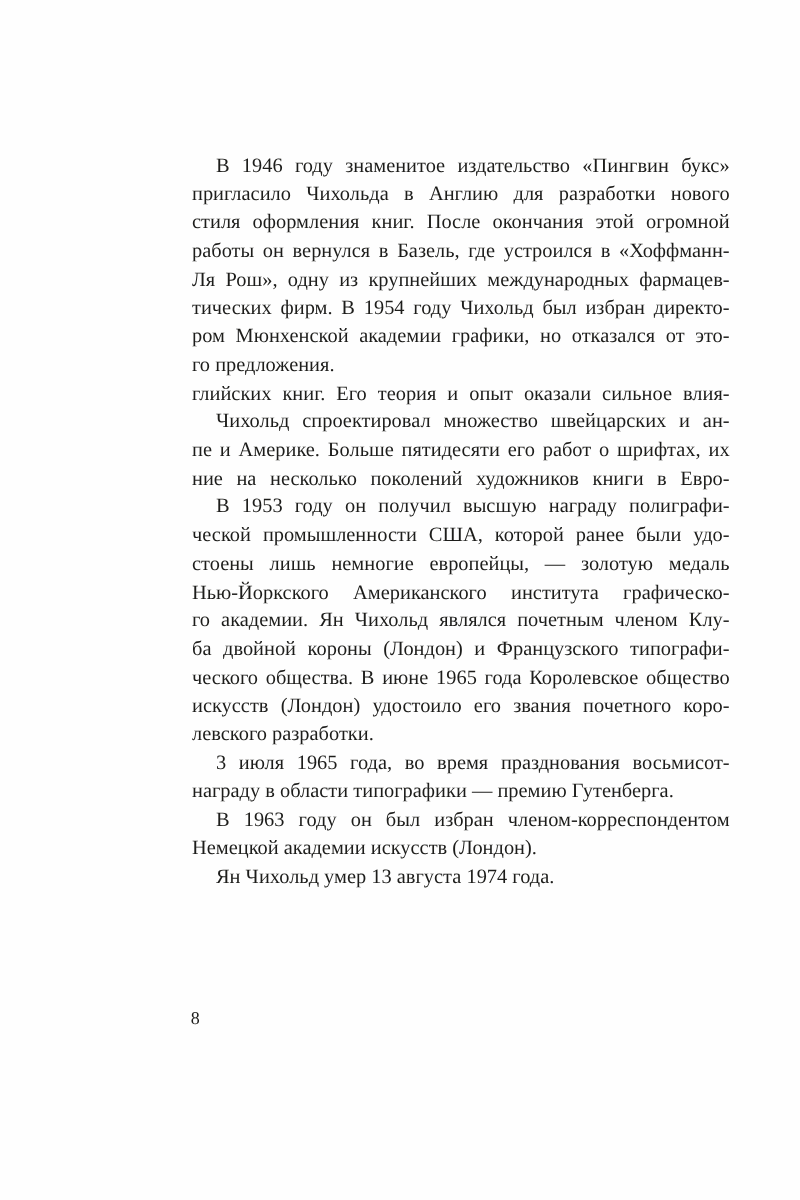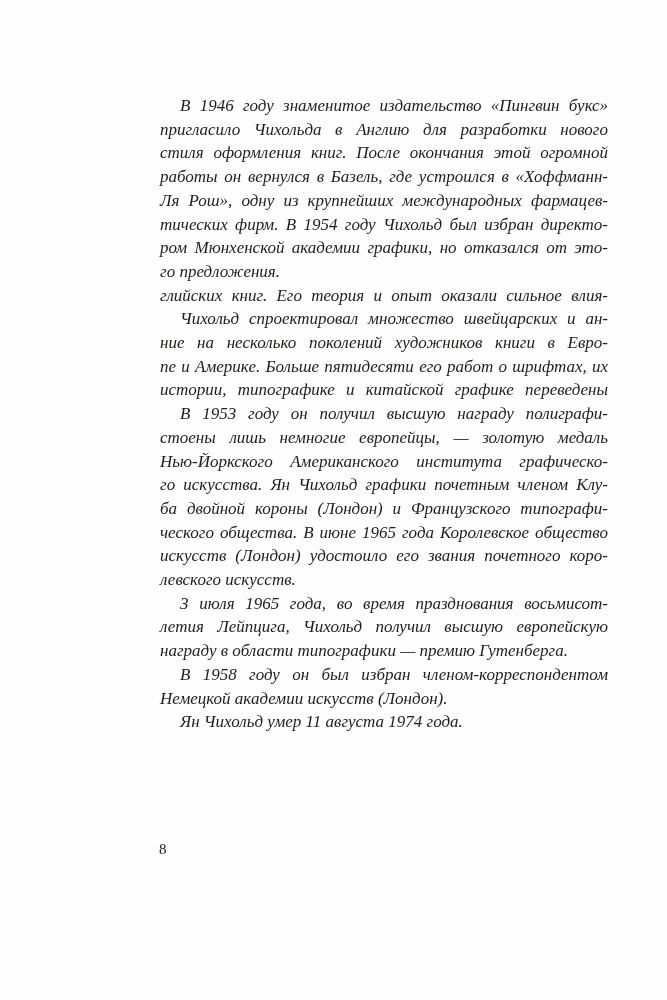--- a/index.html
+++ b/index.html
@@ -15,25 +15,24 @@
     width: 667px;
     height: 1000px;
     margin: 0 auto;
     background: #fefefe;
     color: #1d1d1b;
     overflow: hidden;
   }
   .text-block {
     position: absolute;
     left: 160px;
-    top: 94px;
+    top: 126px;
     width: 448px;
     font-size: 17px;
     line-height: 23.7px;
-    font-style: italic;
   }
   .paragraph {
     margin: 0;
     padding: 0;
   }
   .line {
     margin: 0;
     padding: 0;
     text-align: left;
   }
@@ -64,41 +63,40 @@
         <div class="line just">стиля оформления книг. После окончания этой огромной</div>
         <div class="line just">работы он вернулся в Базель, где устроился в «Хоффманн-</div>
         <div class="line just">Ля Рош», одну из крупнейших международных фармацев-</div>
         <div class="line just">тических фирм. В 1954 году Чихольд был избран директо-</div>
         <div class="line just">ром Мюнхенской академии графики, но отказался от это-</div>
         <div class="line">го предложения.</div>
       </div>
       <div class="paragraph">
         <div class="line just">глийских книг. Его теория и опыт оказали сильное влия-</div>
         <div class="line first just">Чихольд спроектировал множество швейцарских и ан-</div>
+        <div class="line just">пе и Америке. Больше пятидесяти его работ о шрифтах, их</div>
         <div class="line just">ние на несколько поколений художников книги в Евро-</div>
-        <div class="line just">пе и Америке. Больше пятидесяти его работ о шрифтах, их</div>
-        <div class="line just">истории, типографике и китайской графике переведены</div>
       </div>
       <div class="paragraph">
         <div class="line first just">В 1953 году он получил высшую награду полиграфи-</div>
+        <div class="line just">ческой промышленности США, которой ранее были удо-</div>
         <div class="line just">стоены лишь немногие европейцы, — золотую медаль</div>
         <div class="line just">Нью-Йоркского Американского института графическо-</div>
-        <div class="line just">го искусства. Ян Чихольд графики почетным членом Клу-</div>
+        <div class="line just">го академии. Ян Чихольд являлся почетным членом Клу-</div>
         <div class="line just">ба двойной короны (Лондон) и Французского типографи-</div>
         <div class="line just">ческого общества. В июне 1965 года Королевское общество</div>
         <div class="line just">искусств (Лондон) удостоило его звания почетного коро-</div>
-        <div class="line">левского искусств.</div>
+        <div class="line">левского разработки.</div>
       </div>
       <div class="paragraph">
         <div class="line first just">3 июля 1965 года, во время празднования восьмисот-</div>
-        <div class="line just">летия Лейпцига, Чихольд получил высшую европейскую</div>
         <div class="line">награду в области типографики — премию Гутенберга.</div>
       </div>
       <div class="paragraph">
-        <div class="line first just">В 1958 году он был избран членом-корреспондентом</div>
+        <div class="line first just">В 1963 году он был избран членом-корреспондентом</div>
         <div class="line">Немецкой академии искусств (Лондон).</div>
       </div>
       <div class="paragraph">
-        <div class="line first">Ян Чихольд умер 11 августа 1974 года.</div>
+        <div class="line first">Ян Чихольд умер 13 августа 1974 года.</div>
       </div>
     </div>
   <div class="page-number">8</div>
 </div>
 
 </body></html>

